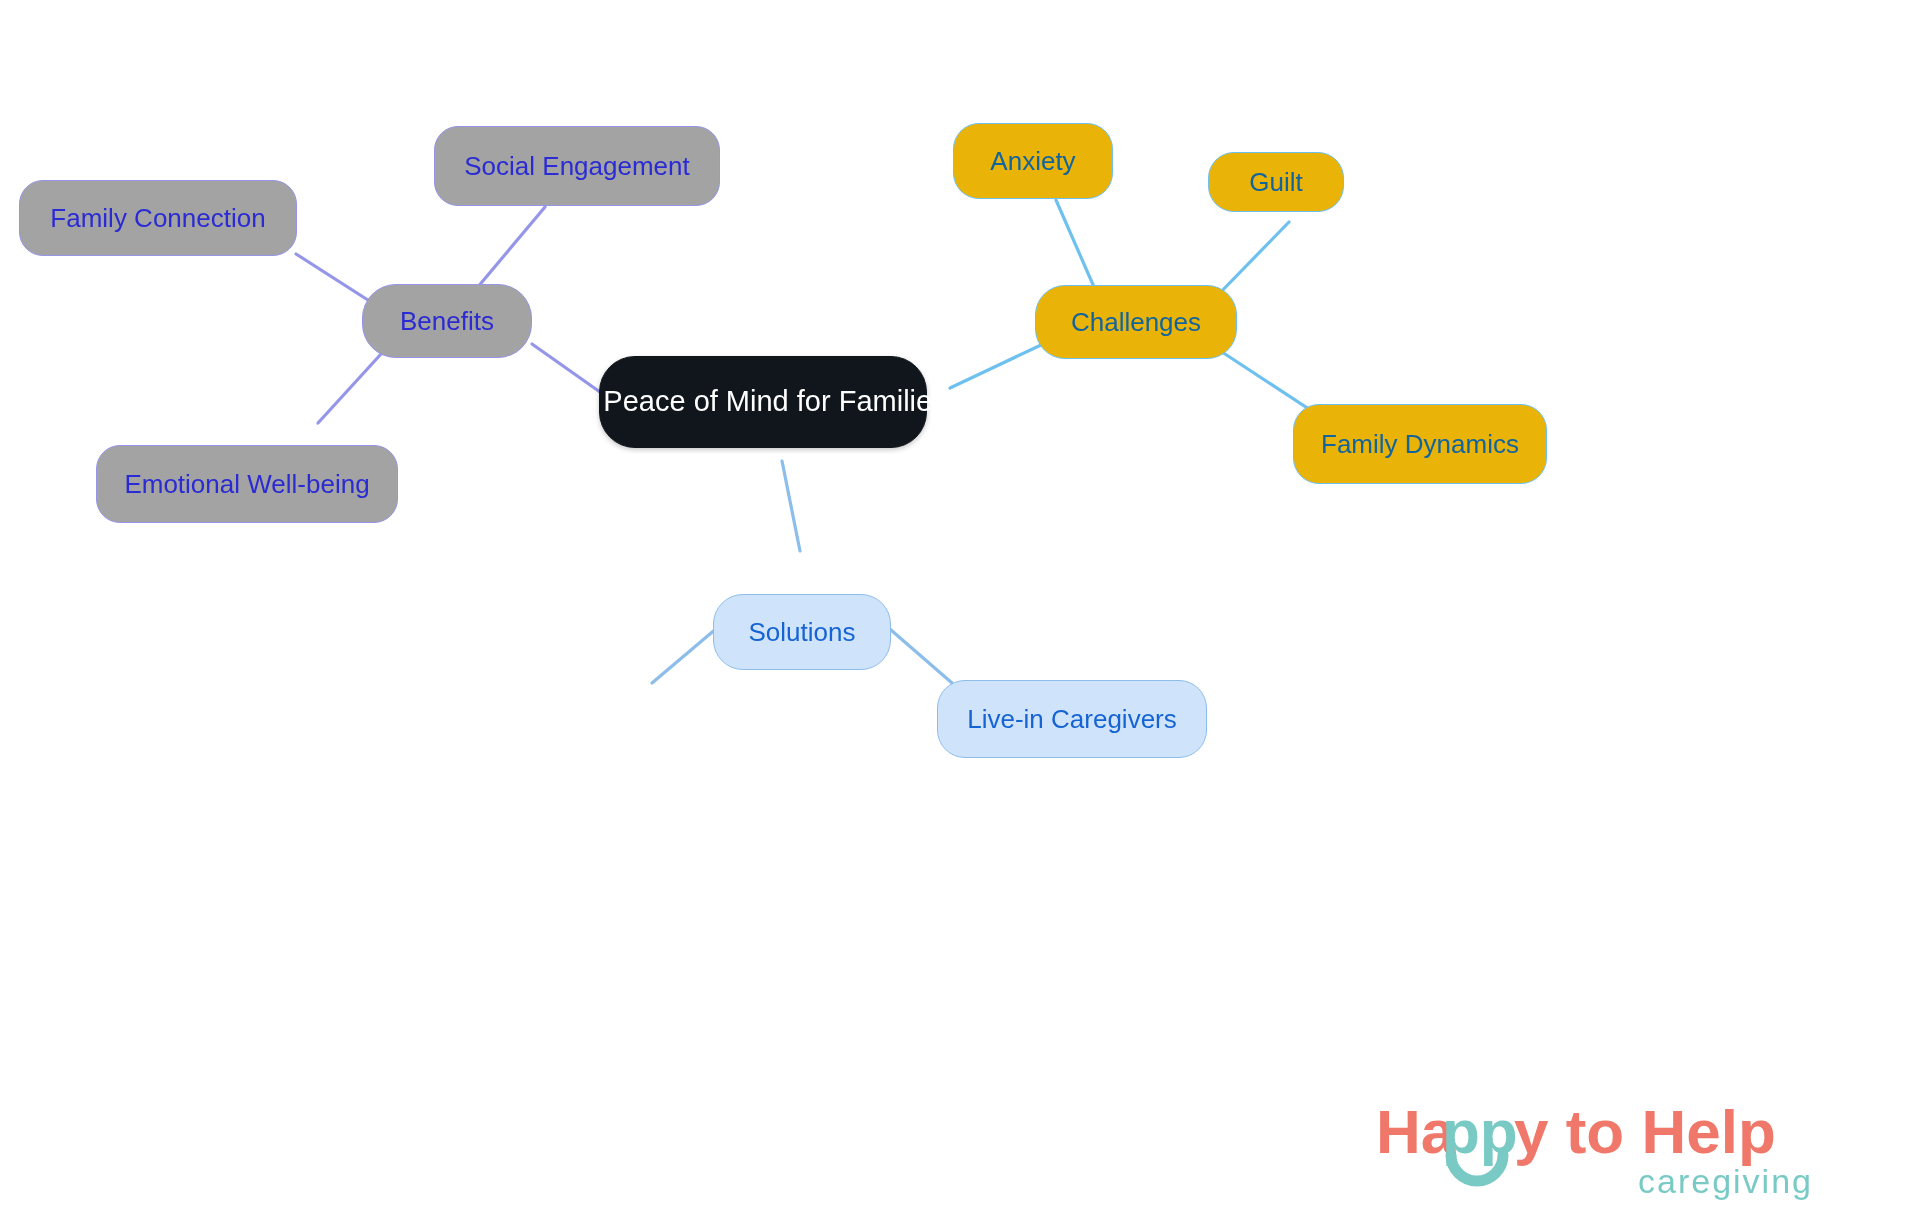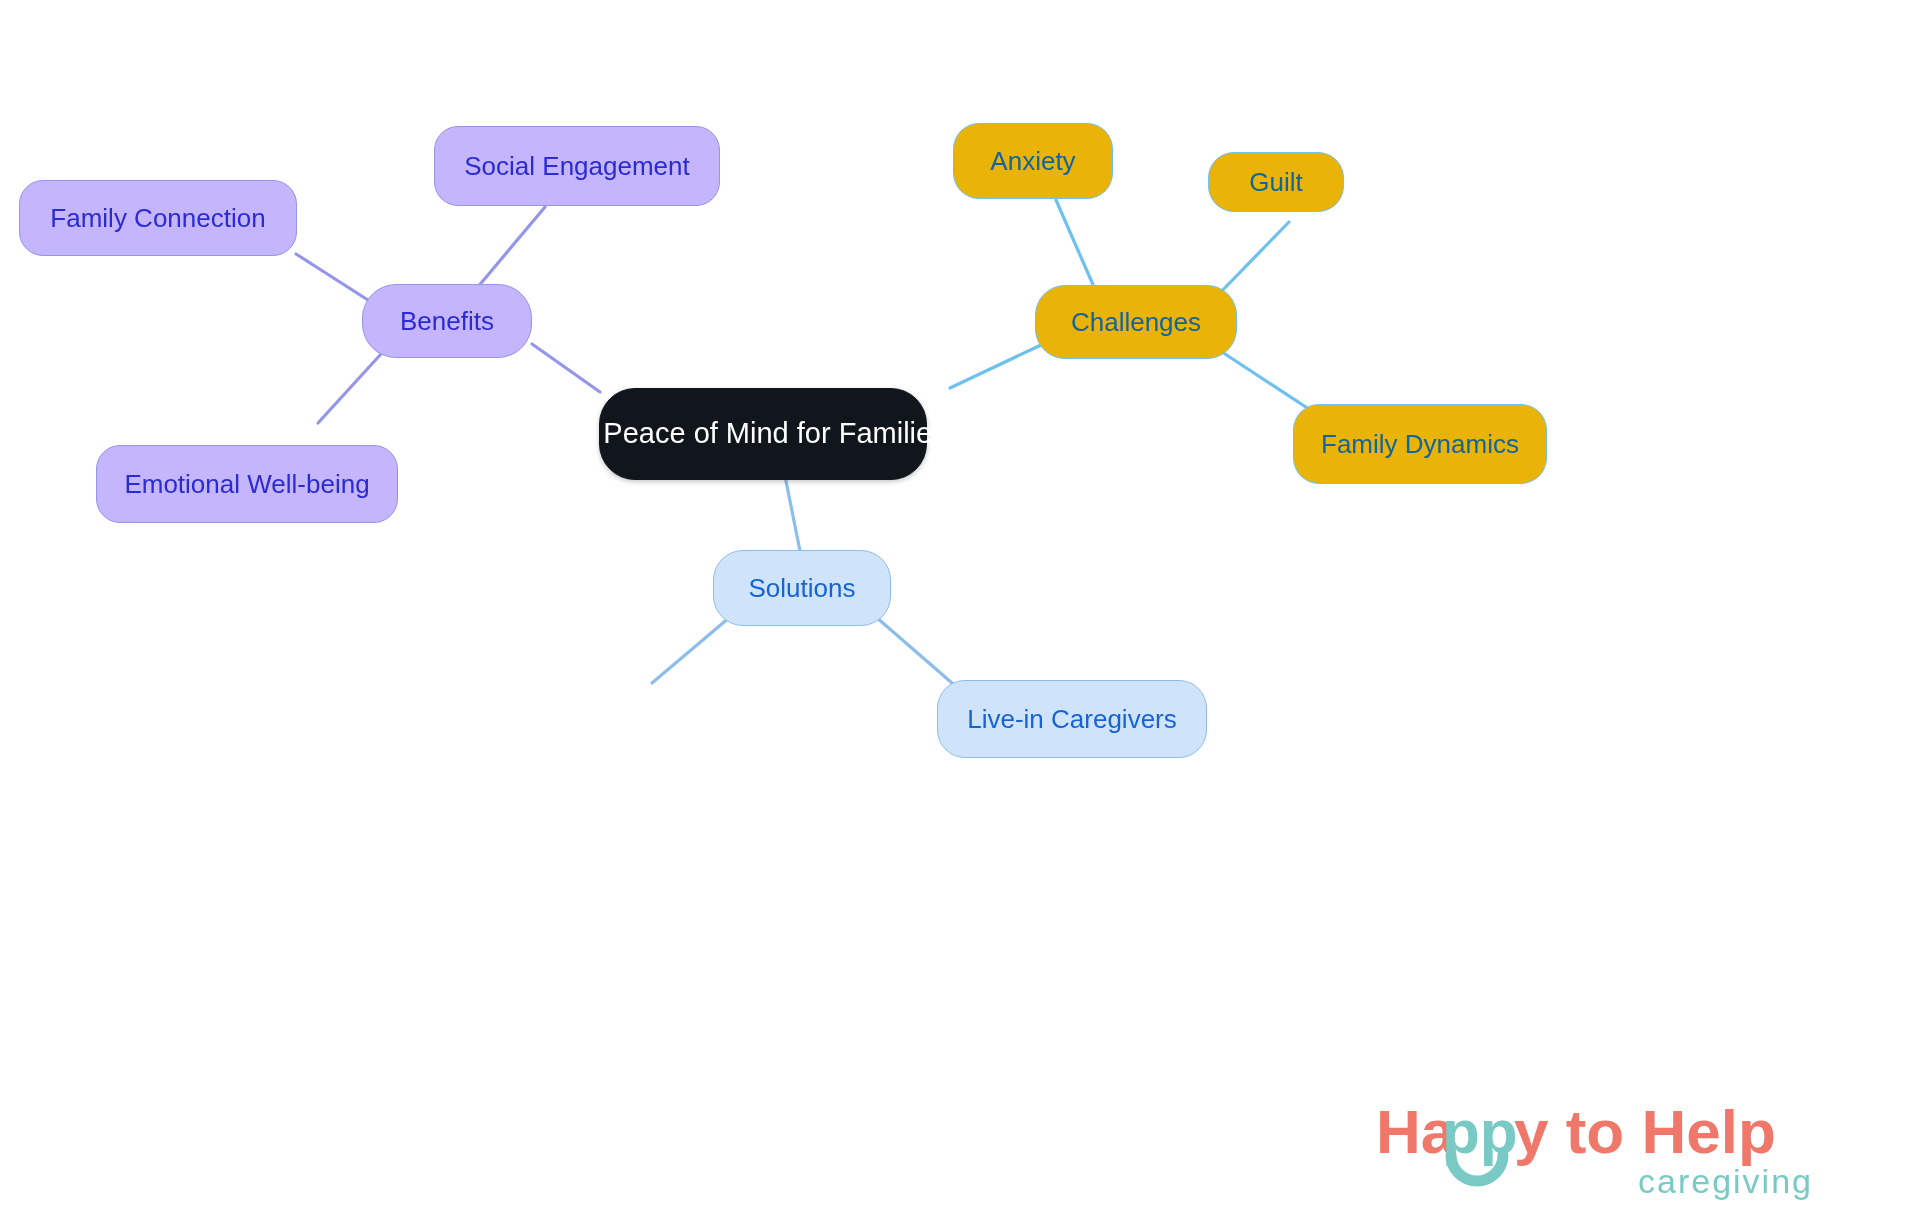--- a/index.html
+++ b/index.html
@@ -45,21 +45,21 @@
     background: #11161d;
     color: #ffffff;
     border-radius: 36px;
     font-size: 29px;
     border: 1px solid #11161d;
     box-shadow: 0 2px 5px rgba(0,0,0,0.22);
   }
 
   
   .node.purple {
-    background: #c4b5fd;
+    background: #a3a3a3;
     border: 1.6px solid #9595ea;
     color: #2b2bd4;
     border-radius: 24px;
     font-size: 26px;
   }
   .node.purple.hub {
     border-radius: 34px;
   }
 
   
@@ -77,20 +77,21 @@
   
   .node.azure {
     background: #cfe4fb;
     border: 1.6px solid #8cbdeb;
     color: #1664d4;
     border-radius: 28px;
     font-size: 26px;
   }
   .node.azure.hub {
     border-radius: 30px;
+    margin-top: 44px;
   }
 
   
   #logo {
     position: absolute;
     right: 34px;
     bottom: 10px;
     width: 520px;
     height: 120px;
   }
@@ -118,21 +119,21 @@
 
     <line x1="1222" y1="352" x2="1318" y2="415" stroke="#6ec1ef" stroke-width="3.2" stroke-linecap="round"></line>
 
     <line x1="782" y1="461" x2="800" y2="551" stroke="#8cbdeb" stroke-width="3.2" stroke-linecap="round"></line>
 
     <line x1="730" y1="617" x2="652" y2="683" stroke="#8cbdeb" stroke-width="3.2" stroke-linecap="round"></line>
 
     <line x1="876" y1="617" x2="952" y2="683" stroke="#8cbdeb" stroke-width="3.2" stroke-linecap="round"></line>
   </svg>
 
-  <div class="node root" style="left:599px; top:388px; width:328px; height:92px;padding-left:24px;">
+  <div class="node root" style="left:599px; top:356px; width:328px; height:92px;padding-left:24px;">
     <span class="node-label">Peace of Mind for Families</span>
   </div>
 
   <div class="node purple hub" style="left:362px; top:284px; width:170px; height:74px;">
     <span class="node-label">Benefits</span>
   </div>
 
   <div class="node purple" style="left:19px; top:180px; width:278px; height:76px;">
     <span class="node-label">Family Connection</span>
   </div>

